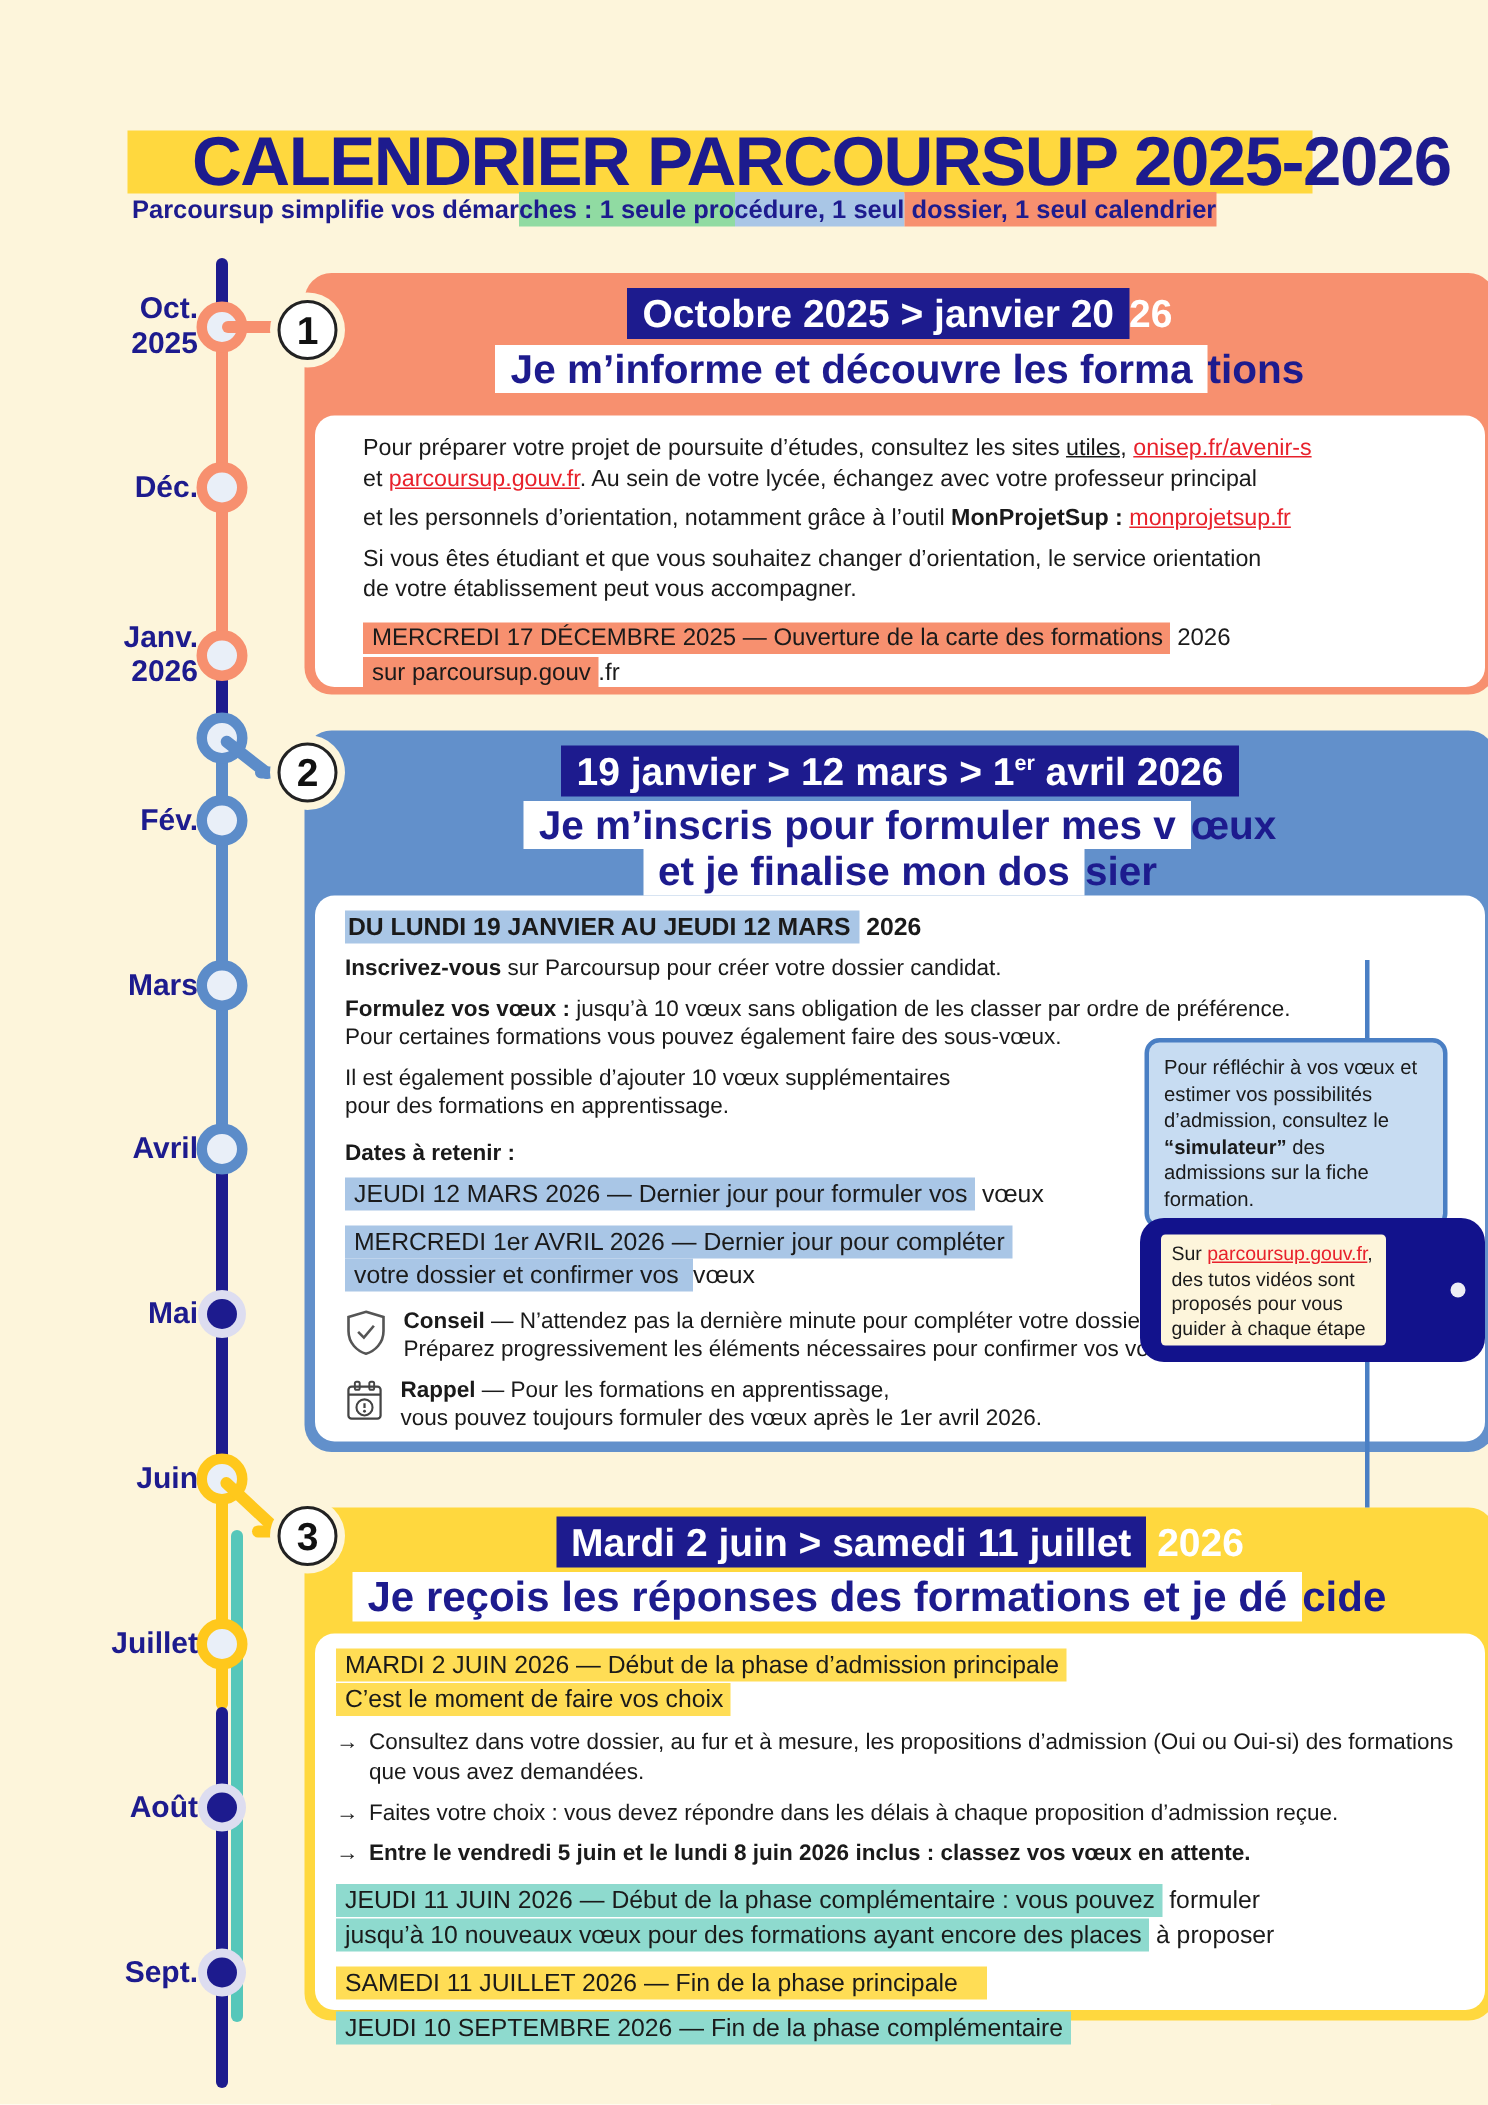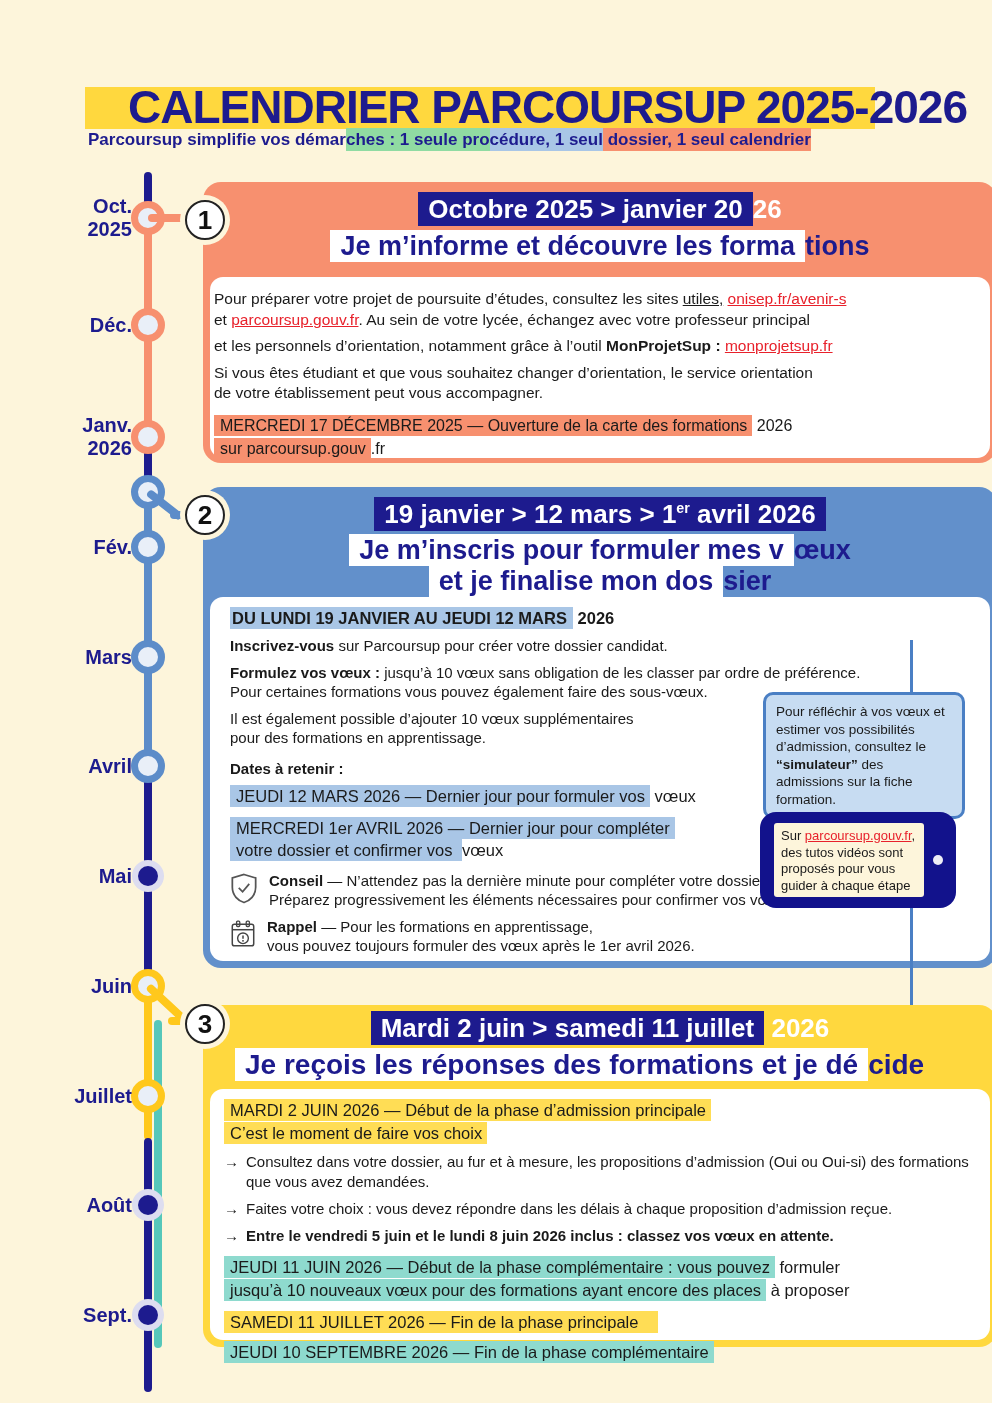--- a/index.html
+++ b/index.html
@@ -48,42 +48,42 @@
   .card1{top:182px;height:281px;background:var(--salmon);}
   .card2{top:487px;height:481px;background:var(--blue);}
   .card3{top:1005px;height:342px;background:var(--yellow);}
   .card-head{text-align:center;padding-top:12px;}
   .period{font-size:26px;font-weight:bold;color:#fff;white-space:nowrap;}
   .period .hl-navy{background:var(--navy);padding:2px 10px;}
   .period sup{font-size:0.55em;}
   .step-title{font-size:27px;font-weight:bold;color:var(--navy);white-space:nowrap;margin-top:5px;line-height:32px;}
   .step-title .hl-white{background:#ffffff;padding:1px 10px;}
   .card-body{position:absolute;left:7px;right:7px;background:#fff;border-radius:13px;}
-  .body1{top:95px;bottom:5px;padding:12px 4px;font-size:15.5px;line-height:20.5px;}
+  .body1{top:95px;bottom:5px;padding:12px 32px;font-size:15.5px;line-height:20.5px;}
   .body2{top:110px;bottom:7px;padding:12px 20px;font-size:15px;line-height:19px;}
   .body3{top:84px;bottom:7px;padding:10px 12px 10px 14px;font-size:15px;line-height:20px;}
 
   .red-link{color:var(--red-link);text-decoration:underline;cursor:pointer;}
   .u{text-decoration:underline;}
   b,.b{font-weight:bold;}
   .date-line{font-weight:normal;}
   .date-line span{padding:2px 5px 2px 6px;}
   .mt6{margin-top:6px;} .mt8{margin-top:8px;} .mt10{margin-top:10px;} .mt12{margin-top:12px;}
 
   .note{display:flex;gap:11px;align-items:flex-start;}
   .note svg{flex:0 0 auto;margin-top:2px;}
 
   .bullet{display:flex;gap:7px;margin-top:7px;}
   .bullet .arr{flex:0 0 auto;font-weight:bold;}
 
   
   .vline{position:absolute;left:910px;top:640px;width:3px;height:365px;background:#4A7FC4;z-index:4;}
   .callout{position:absolute;left:763px;top:692px;width:202px;box-sizing:border-box;background:#C7DCF2;
            border:3px solid #4A7FC4;border-radius:10px;padding:8px 10px;font-size:13.5px;line-height:17.5px;z-index:7;}
-  .phone{position:absolute;left:760px;top:812px;width:196px;height:96px;background:var(--phone-navy);
+  .phone{position:absolute;left:760px;top:812px;width:230px;height:96px;background:var(--phone-navy);
          border-radius:16px;z-index:7;}
   .phone-screen{position:absolute;left:14px;top:11px;width:150px;height:74px;box-sizing:border-box;
                 background:var(--cream);border-radius:3px;padding:5px 7px;font-size:13px;line-height:16.5px;}
   .phone-dot{position:absolute;right:13px;top:43px;width:10px;height:10px;border-radius:50%;background:#EDEDF5;}
 </style>
 </head>
 <body>
 
 <div class="page">
 

